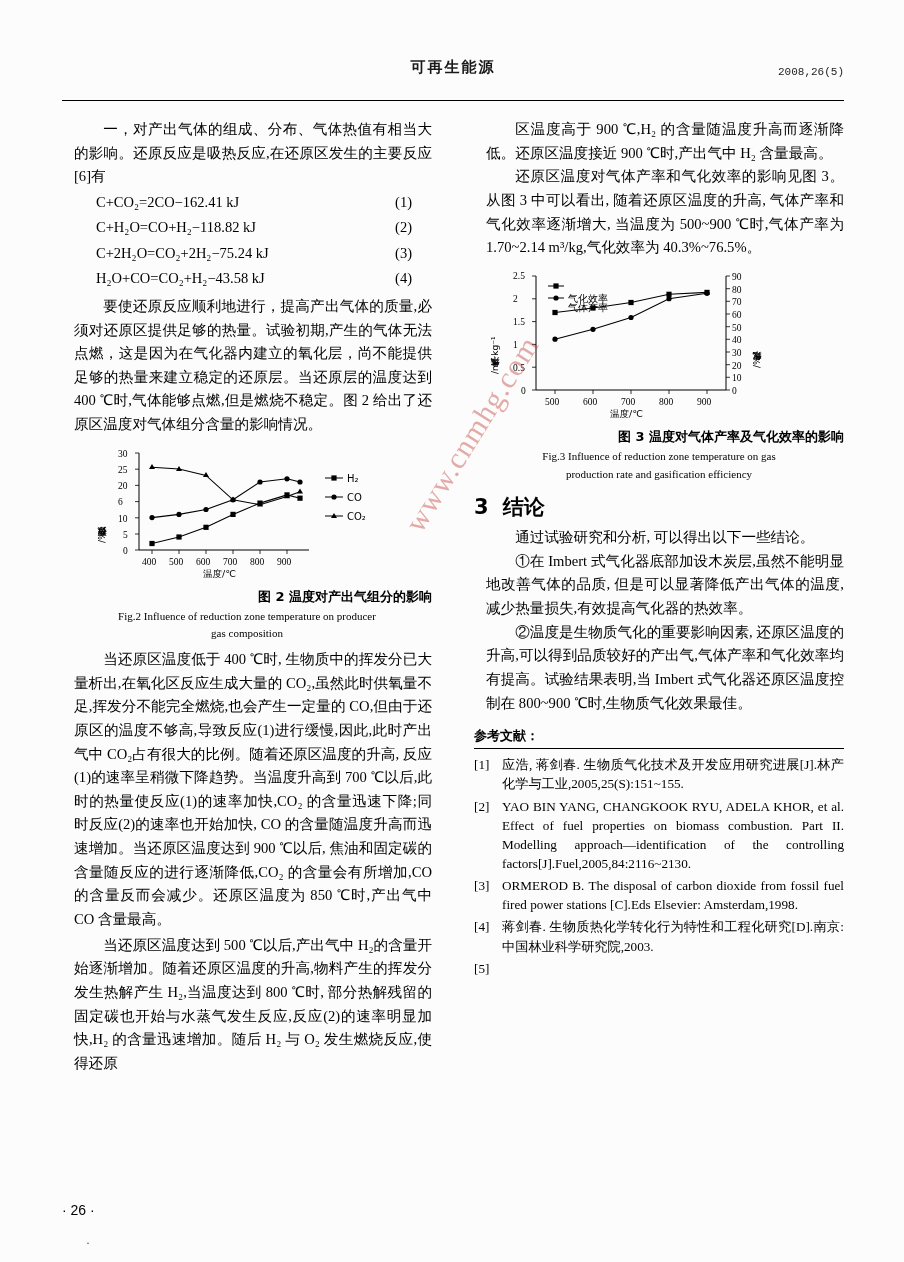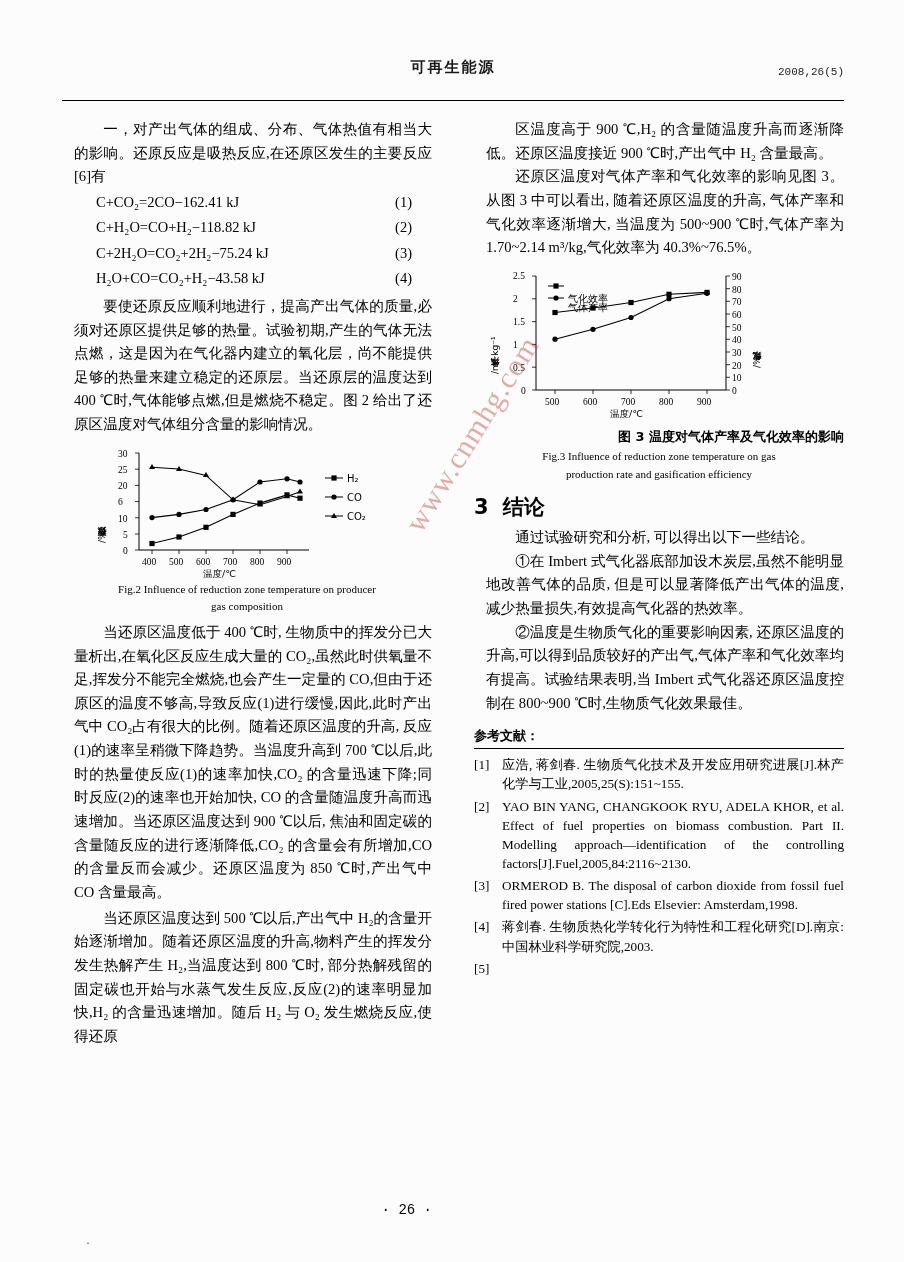--- a/index.html
+++ b/index.html
@@ -130,23 +130,23 @@
     text-indent:0;
     font-size:13.2px;
     line-height:1.45;
     margin-bottom:3px;
     text-align:justify;
   }
   .ref .rnum{position:absolute;left:0;top:0;}
   
   .page-num{
     position:absolute;left:62px;top:1202px;width:370px;
-    text-align:right;
+    text-align:left;
     font-size:14px;
-    font-family:Liberation Mono, monospace;
+    font-family:Liberation Sans, sans-serif;
   }
   .corner-dot{
     position:absolute;left:86px;top:1236px;font-size:12px;color:#444;
   }
   
   .watermark{
     position:absolute;
     left:398px;top:520px;
     font-family:"Liberation Serif", serif;
     font-size:30px;
@@ -276,20 +276,21 @@
         <div class="ticklabel" style="left:126px;top:110px;">700</div>
         <div class="ticklabel" style="left:153px;top:110px;">800</div>
         <div class="ticklabel" style="left:180px;top:110px;">900</div>
         <div class="axis-title-x" style="left:106px;top:121px;">温度/℃</div>
 
         <div class="legend-item" style="left:250px;top:26px;">H₂</div>
         <div class="legend-item" style="left:250px;top:45px;">CO</div>
         <div class="legend-item" style="left:250px;top:64px;">CO₂</div>
       </div>
 
+      <div class="fig-caption-cn">图 2    温度对产出气组分的影响</div>
       <div class="fig-caption-en">Fig.2 Influence of reduction zone temperature on producer</div>
       <div class="fig-caption-en">gas composition</div>
     </div>
 
     <p style="margin-top:6px">当还原区温度低于 400 ℃时, 生物质中的挥发分已大量析出,在氧化区反应生成大量的 CO₂,虽然此时供氧量不足,挥发分不能完全燃烧,也会产生一定量的 CO,但由于还原区的温度不够高,导致反应(1)进行缓慢,因此,此时产出气中 CO₂占有很大的比例。随着还原区温度的升高, 反应(1)的速率呈稍微下降趋势。当温度升高到 700 ℃以后,此时的热量使反应(1)的速率加快,CO₂ 的含量迅速下降;同时反应(2)的速率也开始加快, CO 的含量随温度升高而迅速增加。当还原区温度达到 900 ℃以后, 焦油和固定碳的含量随反应的进行逐渐降低,CO₂ 的含量会有所增加,CO 的含量反而会减少。还原区温度为 850 ℃时,产出气中 CO 含量最高。</p>
     <p style="margin-top:2px">当还原区温度达到 500 ℃以后,产出气中 H₂的含量开始逐渐增加。随着还原区温度的升高,物料产生的挥发分发生热解产生 H₂,当温度达到 800 ℃时, 部分热解残留的固定碳也开始与水蒸气发生反应,反应(2)的速率明显加快,H₂ 的含量迅速增加。随后 H₂ 与 O₂ 发生燃烧反应,使得还原</p>
   </div>
 
   <div class="col right">
 

